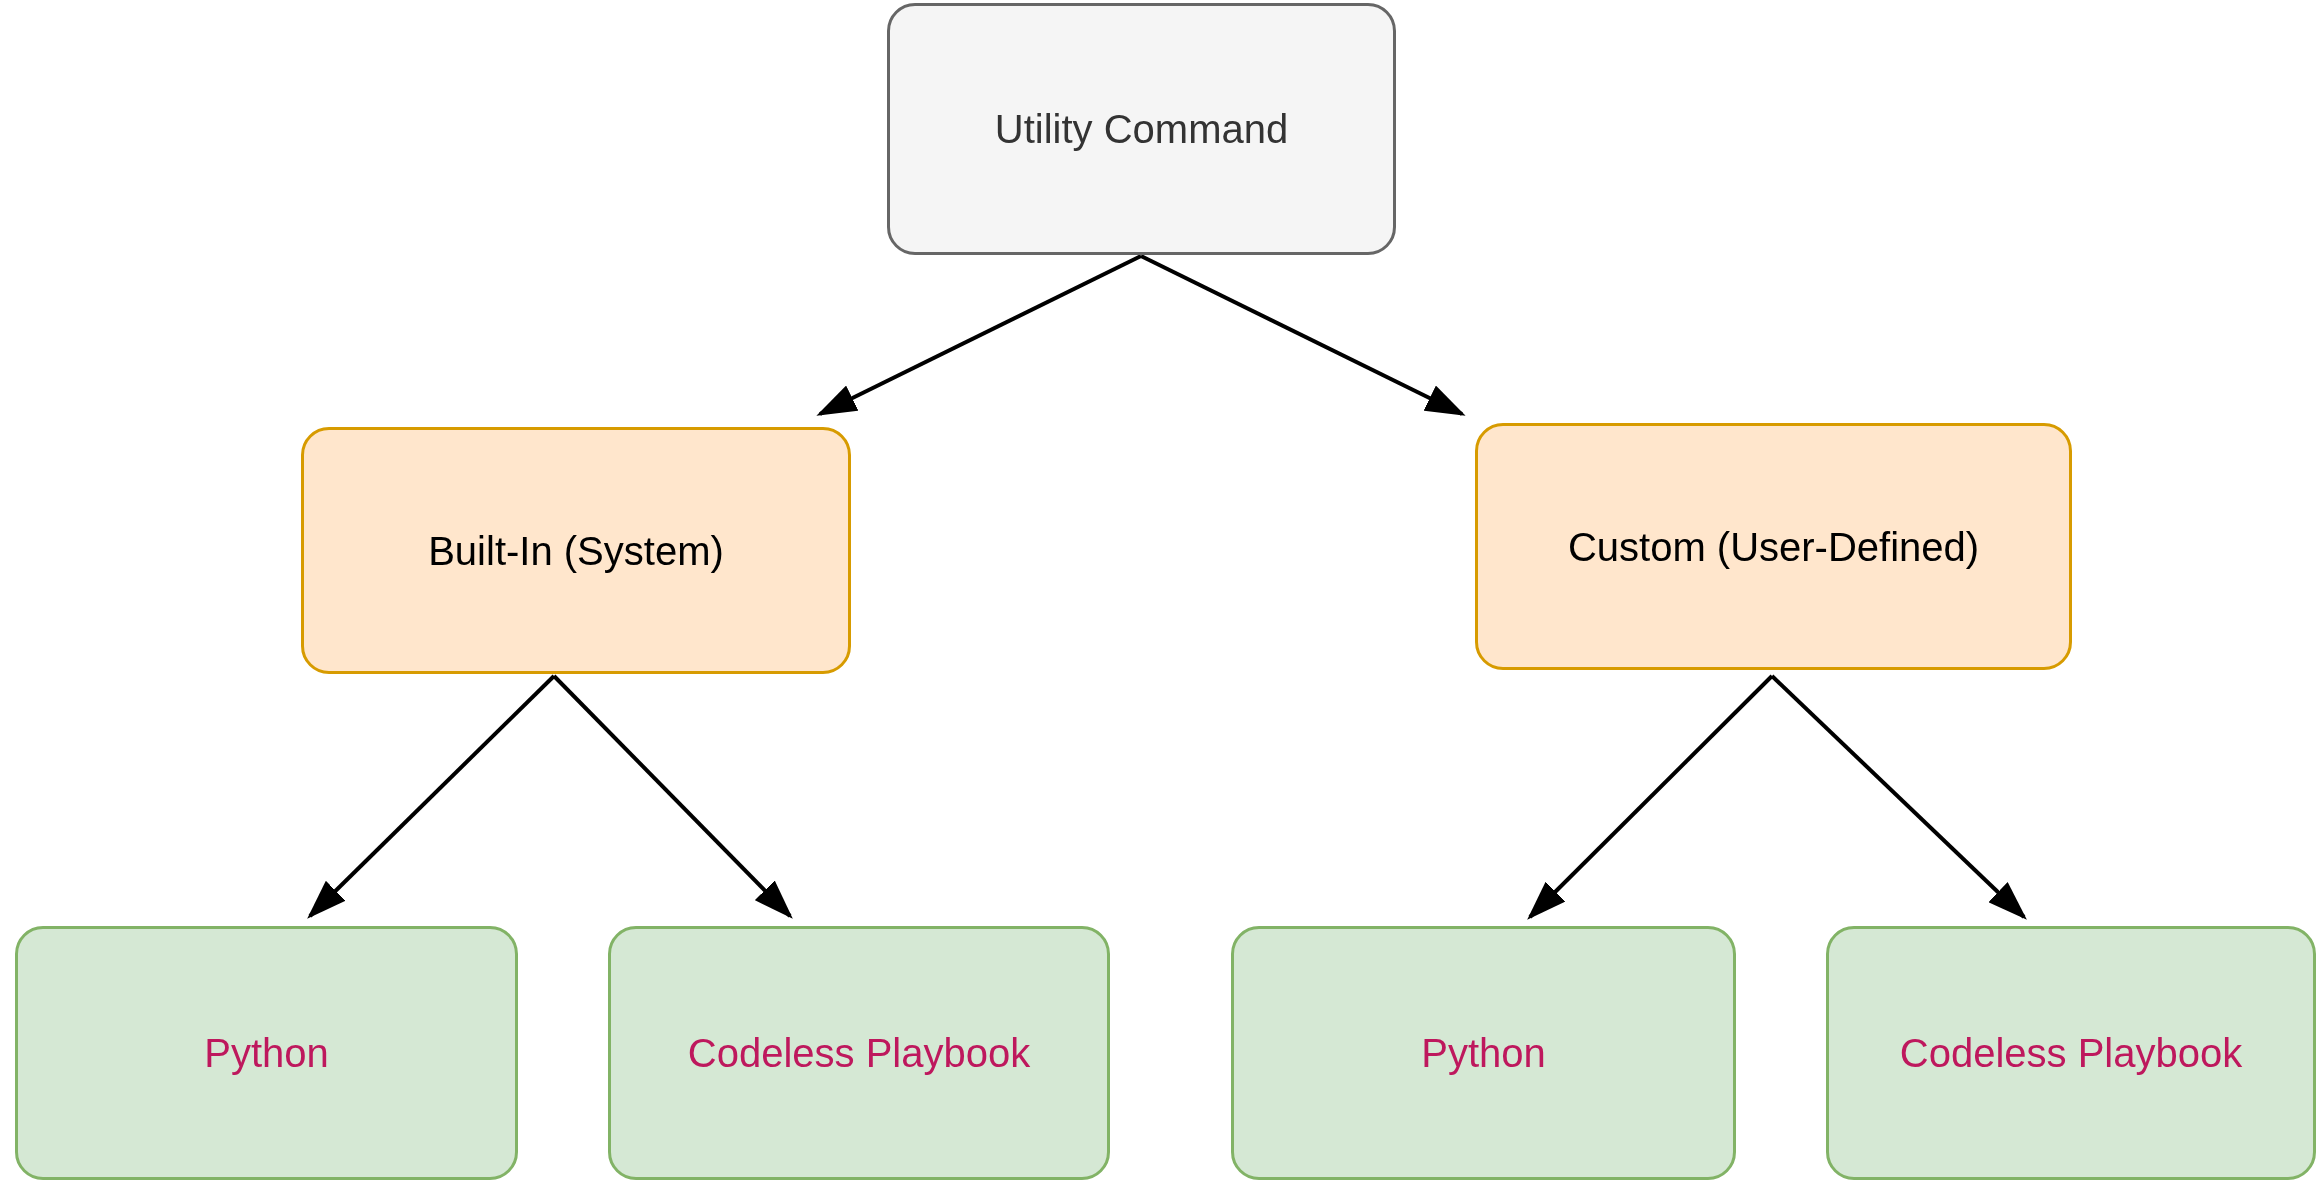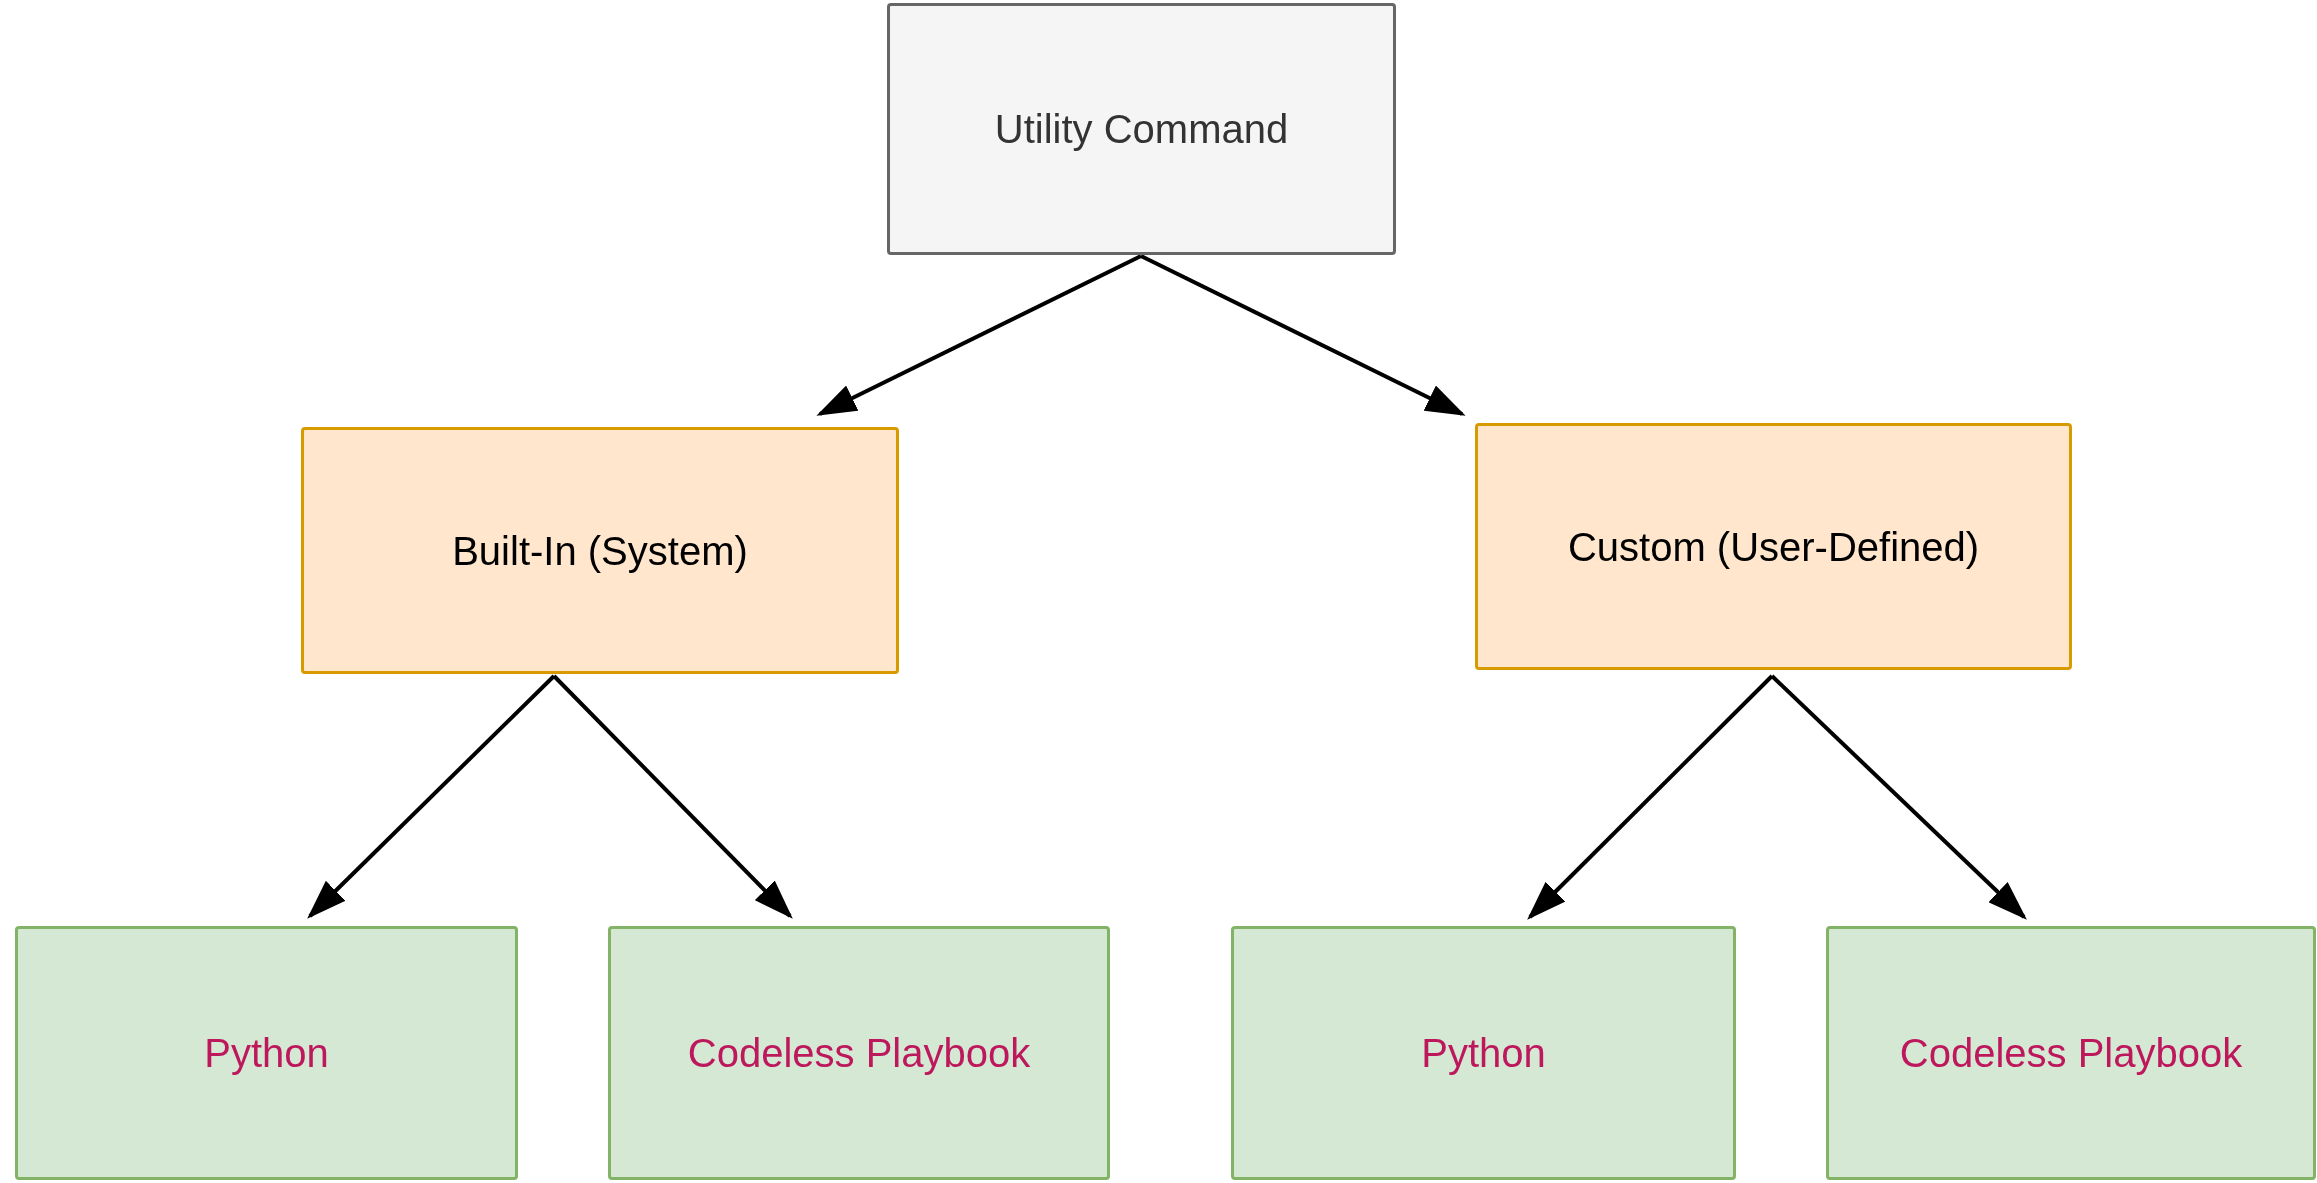--- a/index.html
+++ b/index.html
@@ -18,21 +18,21 @@
   .edges-layer {
     position: absolute;
     left: 0; top: 0;
     width: 2317px;
     height: 1183px;
     pointer-events: none;
   }
   .node {
     position: absolute;
     box-sizing: border-box;
-    border-radius: 4px;
+    border-radius: 28px;
     border: 3px solid #000;
     display: flex;
     align-items: center;
     justify-content: center;
     text-align: center;
     font-size: 40px;
     line-height: 1.2;
     color: #000000;
   }
   .node-root {
@@ -45,21 +45,21 @@
     border-color: #d79b00;
     color: #000000;
   }
   .node-leaf {
     background: #d5e8d4;
     border-color: #82b366;
     color: #be185d;
   }
   
   #node-root            { left: 887px;  top: 3px;   width: 509px; height: 252px; }
-  #node-builtin         { left: 301px;  top: 427px; width: 598px; height: 247px; }
+  #node-builtin         { left: 301px;  top: 427px; width: 550px; height: 247px; }
   #node-custom          { left: 1475px; top: 423px; width: 597px; height: 247px; }
   #node-builtin-python  { left: 15px;   top: 926px; width: 503px; height: 254px; }
   #node-builtin-playbook{ left: 608px;  top: 926px; width: 502px; height: 254px; }
   #node-custom-python   { left: 1231px; top: 926px; width: 505px; height: 254px; }
   #node-custom-playbook { left: 1826px; top: 926px; width: 490px; height: 254px; }
 </style>
 </head>
 <body>
 
 <div class="canvas">

